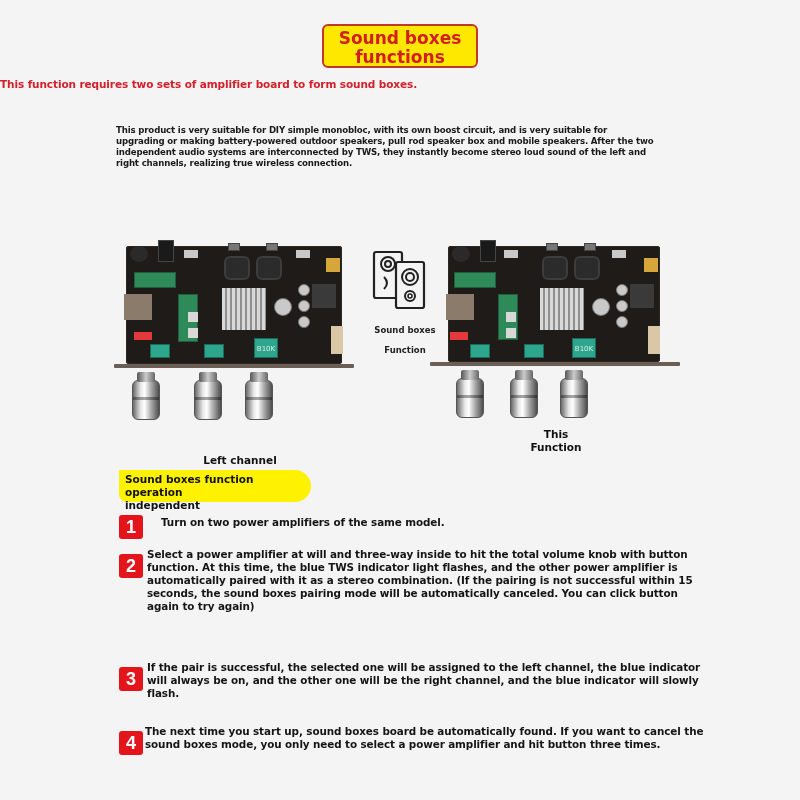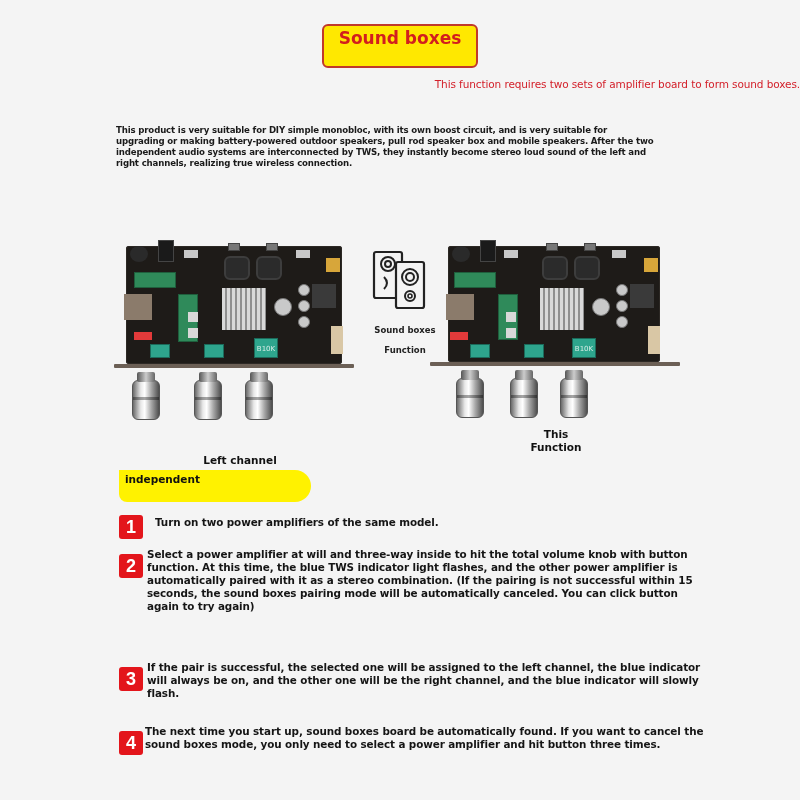--- a/index.html
+++ b/index.html
@@ -6,22 +6,22 @@
   html, body { width: 800px; height: 800px; background: #f4f4f4; overflow: hidden; }
   body { position: relative; font-family: "DejaVu Sans", sans-serif; color: #111; }
 
   .title-box {
     position: absolute; left: 322px; top: 24px; width: 156px; height: 44px;
     background: #ffe800; border: 2px solid #c0392b; border-radius: 6px;
     text-align: center; color: #d21e1e; font-weight: bold; font-size: 17px; line-height: 19px;
     padding-top: 3px; overflow: hidden;
   }
   .subtitle {
-    position: absolute; left: 0; top: 78px; width: 800px; text-align: right;
-    color: #d3202a; font-weight: normal; font-size: 10.5px; letter-spacing: -0.1px;
+    position: absolute; left: 0; top: 78px; width: 800px; text-align: left;
+    color: #d3202a; font-weight: bold; font-size: 10.5px; letter-spacing: -0.1px;
   }
   .intro {
     position: absolute; left: 116px; top: 125px; width: 540px;
     font-size: 8.6px; line-height: 11px; font-weight: bold; color: #1a1a1a; letter-spacing: -0.15px;
   }
 
   .board { position: absolute; }
   .board .bracket { position: absolute; background: #6b5f55; border-radius: 1px; }
   .board .pcb {
     position: absolute; background: #1e1b18; border-radius: 3px;
@@ -70,20 +70,21 @@
   }
   .step .txt {
     position: absolute; left: 28px; width: 560px; font-size: 10.4px; line-height: 13px; font-weight: bold; color: #151515; letter-spacing: -0.1px;
   }
 </style>
 </head>
 <body>
 
 <div class="title-box">
   <div>Sound boxes</div>
+  <div>functions</div>
 </div>
 <div class="subtitle">This function requires two sets of amplifier board to form sound boxes.</div>
 
 <div class="intro">This product is very suitable for DIY simple monobloc, with its own boost circuit, and is very suitable for upgrading or making battery-powered outdoor speakers, pull rod speaker box and mobile speakers. After the two independent audio systems are interconnected by TWS, they instantly become stereo loud sound of the left and right channels, realizing true wireless connection.</div>
 
 <div class="board" style="left:114px; top:240px; width:240px; height:190px;">
   <div class="pcb" style="left:12px; top:6px; width:216px; height:118px;">
     <div class="dark-sq" style="left:4px; top:0px; width:18px; height:16px; border-radius:50%; background:#2a2a2a;"></div>
     <div class="connector" style="left:32px; top:-6px; width:16px; height:22px;"></div>
     <div class="connector" style="left:102px; top:-3px; width:12px; height:8px; background:#777;"></div>
@@ -163,26 +164,27 @@
   <div class="knob" style="left:26px; top:138px;"></div>
   <div class="knob" style="left:80px; top:138px;"></div>
   <div class="knob" style="left:130px; top:138px;"></div>
 </div>
 <div class="caption" style="left:496px; top:428px; width:120px;">
   <div>This</div>
   <div>Function</div>
 </div>
 
 <div class="section-badge">
+  <div>Sound boxes function operation</div>
   <div>independent</div>
 </div>
 
 <div class="step" style="top:515px;">
   <div class="num" style="top:0;">1</div>
-  <div class="txt" style="top:1px; left:36px;">Turn on two power amplifiers of the same model.</div>
+  <div class="txt" style="top:1px; left:42px;">Turn on two power amplifiers of the same model.</div>
 </div>
 
 <div class="step" style="top:548px;">
   <div class="num" style="top:6px;">2</div>
   <div class="txt" style="top:0;">Select a power amplifier at will and three-way inside to hit the total volume knob with button function. At this time, the blue TWS indicator light flashes, and the other power amplifier is automatically paired with it as a stereo combination. (If the pairing is not successful within 15 seconds, the sound boxes pairing mode will be automatically canceled. You can click button again to try again)</div>
 </div>
 
 <div class="step" style="top:661px;">
   <div class="num" style="top:6px;">3</div>
   <div class="txt" style="top:0;">If the pair is successful, the selected one will be assigned to the left channel, the blue indicator will always be on, and the other one will be the right channel, and the blue indicator will slowly flash.</div>

